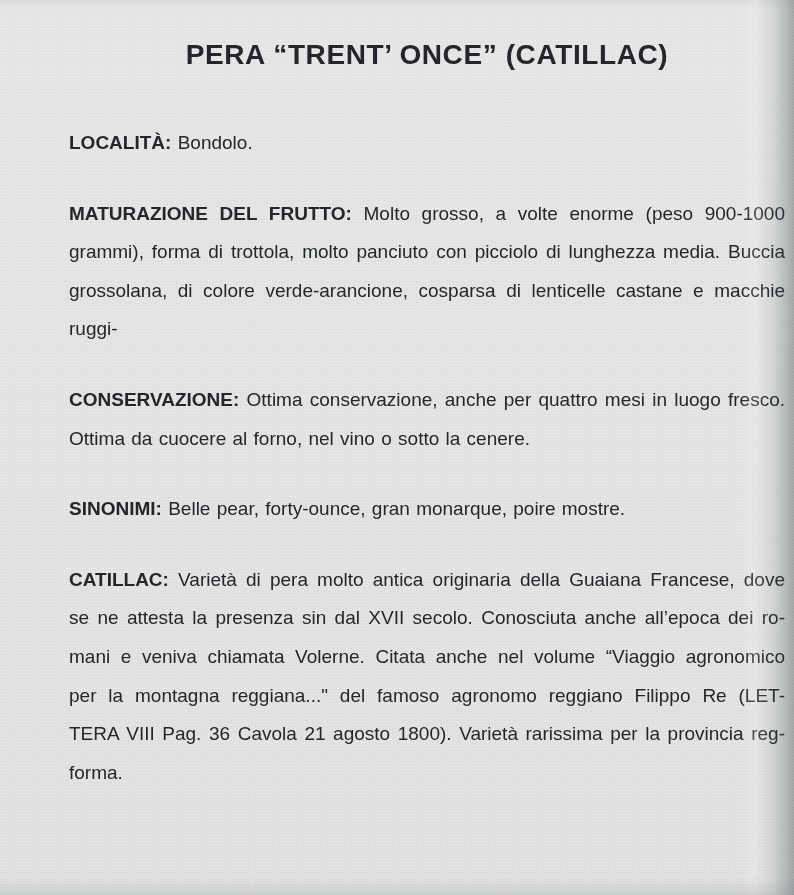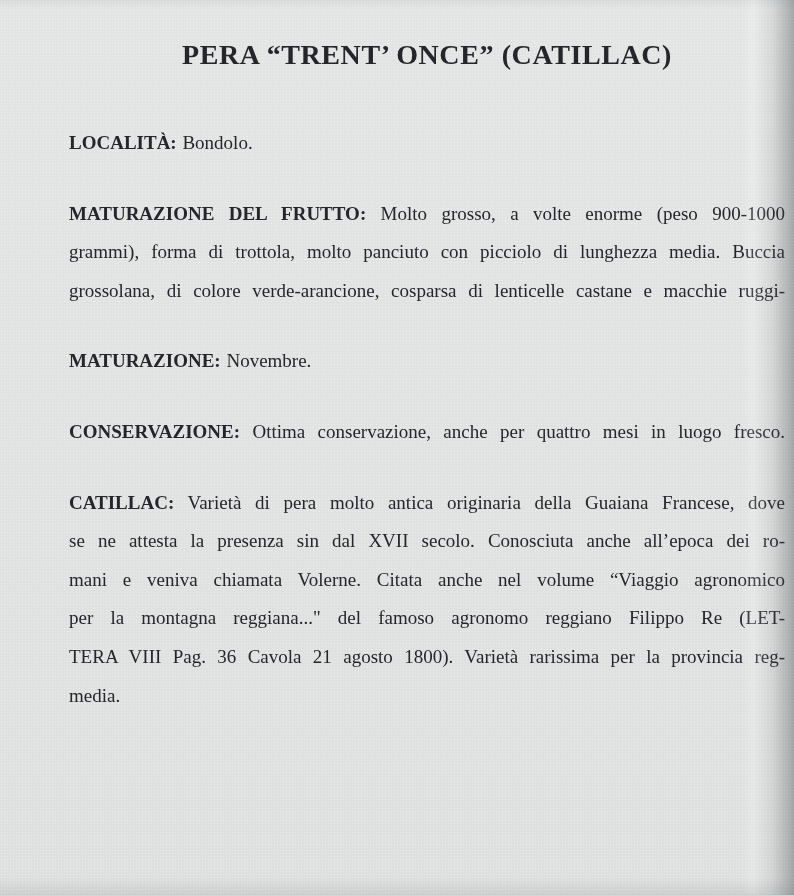--- a/index.html
+++ b/index.html
@@ -6,21 +6,21 @@
   .page {
     position: relative;
     width: 794px;
     height: 895px;
     margin: 0;
     overflow: hidden;
     background:
       radial-gradient(rgba(255,255,255,0.35) 0.5px, rgba(0,0,0,0) 0.7px),
       linear-gradient(180deg, #e3e5e4 0%, #e0e2e1 60%, #dee0df 100%);
     background-size: 3px 3px, 100% 100%;
-    font-family: Liberation Serif, serif;
+    font-family: Liberation Sans, sans-serif;
     color: #24262b;
   }
   .inner {
     position: relative;
     padding: 36px 9px 0 69px;
   }
   .title {
     margin: 0 0 50px 0;
     font-size: 28px;
     font-weight: bold;
@@ -71,31 +71,32 @@
     <div id="sections">
         <div class="section">
           <div class="line"><span class="label">LOCALITÀ:</span> Bondolo.</div>
         </div>
         <div class="section">
           <div class="line fill"><span class="label">MATURAZIONE DEL FRUTTO:</span> Molto grosso, a volte enorme (peso 900-1000</div>
           <div class="line fill">grammi), forma di trottola, molto panciuto con picciolo di lunghezza media. Buccia</div>
           <div class="line fill">grossolana, di colore verde-arancione, cosparsa di lenticelle castane e macchie ruggi-</div>
         </div>
         <div class="section">
-          <div class="line"><span class="label">MATURAZIONE:</span> Novembre.</div>
+          <div class="line fill"><span class="label">CONSERVAZIONE:</span> Ottima conservazione, anche per quattro mesi in luogo fresco.</div>
+          <div class="line">Ottima da cuocere al forno, nel vino o sotto la cenere.</div>
         </div>
         <div class="section">
-          <div class="line fill"><span class="label">CONSERVAZIONE:</span> Ottima conservazione, anche per quattro mesi in luogo fresco.</div>
+          <div class="line"><span class="label">SINONIMI:</span> Belle pear, forty-ounce, gran monarque, poire mostre.</div>
         </div>
         <div class="section">
           <div class="line fill"><span class="label">CATILLAC:</span> Varietà di pera molto antica originaria della Guaiana Francese, dove</div>
           <div class="line fill">se ne attesta la presenza sin dal XVII secolo. Conosciuta anche all’epoca dei ro-</div>
           <div class="line fill">mani e veniva chiamata Volerne. Citata anche nel volume “Viaggio agronomico</div>
           <div class="line fill">per la montagna reggiana..." del famoso agronomo reggiano Filippo Re (LET-</div>
           <div class="line fill">TERA VIII Pag. 36 Cavola 21 agosto 1800). Varietà rarissima per la provincia reg-</div>
-          <div class="line">media.</div>
+          <div class="line">forma.</div>
         </div>
       </div>
   </div>
   <div class="edge-top"></div>
   <div class="edge-right"></div>
   <div class="edge-bottom"></div>
 </div>
 
 </body></html>

